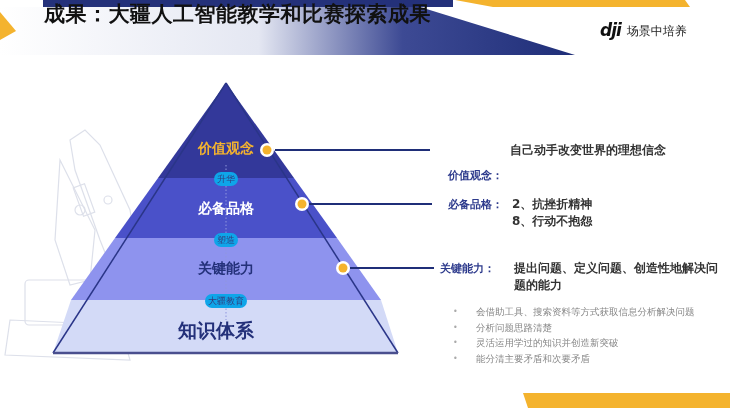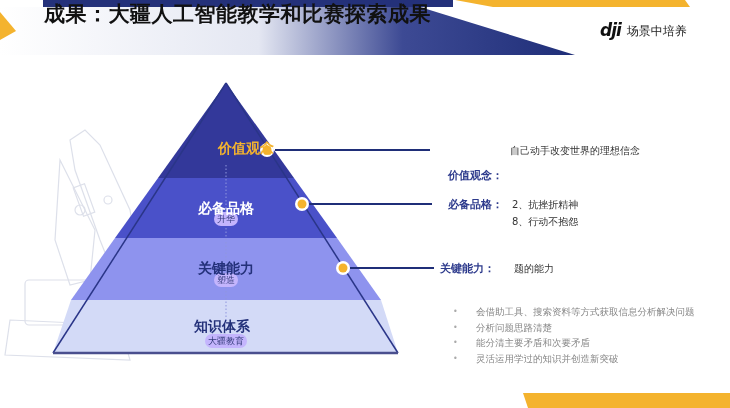--- a/index.html
+++ b/index.html
@@ -4,23 +4,23 @@
 <style>
   html,body{margin:0;padding:0;}
   body{width:730px;height:408px;position:relative;overflow:hidden;background:#fff;font-family:"DejaVu Sans","Liberation Sans",sans-serif;}
   .abs{position:absolute;}
   #header-band{left:0;top:0;width:730px;height:60px;}
   #title{left:44px;top:0;font-size:21px;font-weight:bold;color:#111;letter-spacing:0.5px;white-space:nowrap;}
   #logo{left:600px;top:20px;display:flex;align-items:flex-end;gap:6px;}
   #logo .mark{font-family:"DejaVu Sans",sans-serif;font-weight:bold;font-style:italic;font-size:17px;color:#111;letter-spacing:-1px;}
   #logo .txt{font-size:12px;color:#222;}
   .layer-label{position:absolute;transform:translateX(-50%);font-weight:bold;white-space:nowrap;}
-  .pill{position:absolute;transform:translateX(-50%);background:#c4b5fd;border-radius:8px;font-size:9px;color:#333a7a;padding:1px 3px;white-space:nowrap;line-height:12px;margin-top:40px;}
+  .pill{position:absolute;transform:translateX(-50%);background:#0ea5e9;border-radius:8px;font-size:9px;color:#333a7a;padding:1px 3px;white-space:nowrap;line-height:12px;}
   .rlabel{position:absolute;font-size:11px;font-weight:bold;color:#2d3a8c;white-space:nowrap;}
-  .rtext{position:absolute;font-size:10px;color:#333;line-height:17px;}
+  .rtext{position:absolute;font-size:12px;color:#333;line-height:17px;font-weight:bold;}
   .bullets{position:absolute;left:453px;top:304px;font-size:9.5px;color:#888;line-height:15.5px;}
   .bullets div{position:relative;padding-left:23px;}
   .bullets div::before{content:"•";position:absolute;left:0;color:#aaa;font-size:8px;}
 </style>
 </head>
 <body>
 
 <svg id="header-band" class="abs" width="730" height="60" viewBox="0 0 730 60">
   <defs>
     <linearGradient id="hg" x1="0" y1="0" x2="1" y2="0">
@@ -70,44 +70,45 @@
   <g>
     <circle cx="267" cy="150" r="7" fill="#fff"></circle>
       <circle cx="267" cy="150" r="4.5" fill="#f4b32e"></circle>
     <circle cx="302" cy="204" r="7" fill="#fff"></circle>
       <circle cx="302" cy="204" r="4.5" fill="#f4b32e"></circle>
     <circle cx="343" cy="268" r="7" fill="#fff"></circle>
       <circle cx="343" cy="268" r="4.5" fill="#f4b32e"></circle>
   </g>
 </svg>
 
-<div class="layer-label" style="left:226px;top:140px;font-size:14px;color:#f4b32e;margin-left:20px;">价值观念</div>
+<div class="layer-label" style="left:226px;top:140px;font-size:14px;color:#f4b32e;">价值观念</div>
 <div class="pill" style="left:226px;top:172px;">升华</div>
 <div class="layer-label" style="left:226px;top:200px;font-size:14px;color:#fff;">必备品格</div>
 <div class="pill" style="left:226px;top:233px;">塑造</div>
 <div class="layer-label" style="left:226px;top:260px;font-size:14px;color:#24317a;">关键能力</div>
 <div class="pill" style="left:226px;top:294px;">大疆教育</div>
-<div class="layer-label" style="left:222px;top:318px;font-size:14px;color:#24317a;">知识体系</div>
+<div class="layer-label" style="left:216px;top:318px;font-size:19px;color:#24317a;">知识体系</div>
 
 <div class="rlabel" style="left:448px;top:143px;margin-top:25px;">价值观念：</div>
 <div class="rtext" style="left:510px;top:142px;">自己动手改变世界的理想信念</div>
 
 <div class="rlabel" style="left:448px;top:197px;">必备品格：</div>
 <div class="rtext" style="left:512px;top:196px;">
   <div>2、抗挫折精神</div>
   <div>8、行动不抱怨</div>
 </div>
 
 <div class="rlabel" style="left:440px;top:261px;">关键能力：</div>
 <div class="rtext" style="left:514px;top:260px;">
+  <div>提出问题、定义问题、创造性地解决问</div>
   <div>题的能力</div>
 </div>
 
 <div class="bullets">
   <div>会借助工具、搜索资料等方式获取信息分析解决问题</div>
   <div>分析问题思路清楚</div>
+  <div>灵活运用学过的知识并创造新突破</div>
   <div>能分清主要矛盾和次要矛盾</div>
-  <div>灵活运用学过的知识并创造新突破</div>
 </div>
 
 <svg class="abs" style="left:520px;top:393px" width="210" height="15" viewBox="0 0 210 15">
   <polygon points="3,0 210,0 210,15 8,15" fill="#f4b32e"></polygon>
 </svg>
 
 </body></html>

